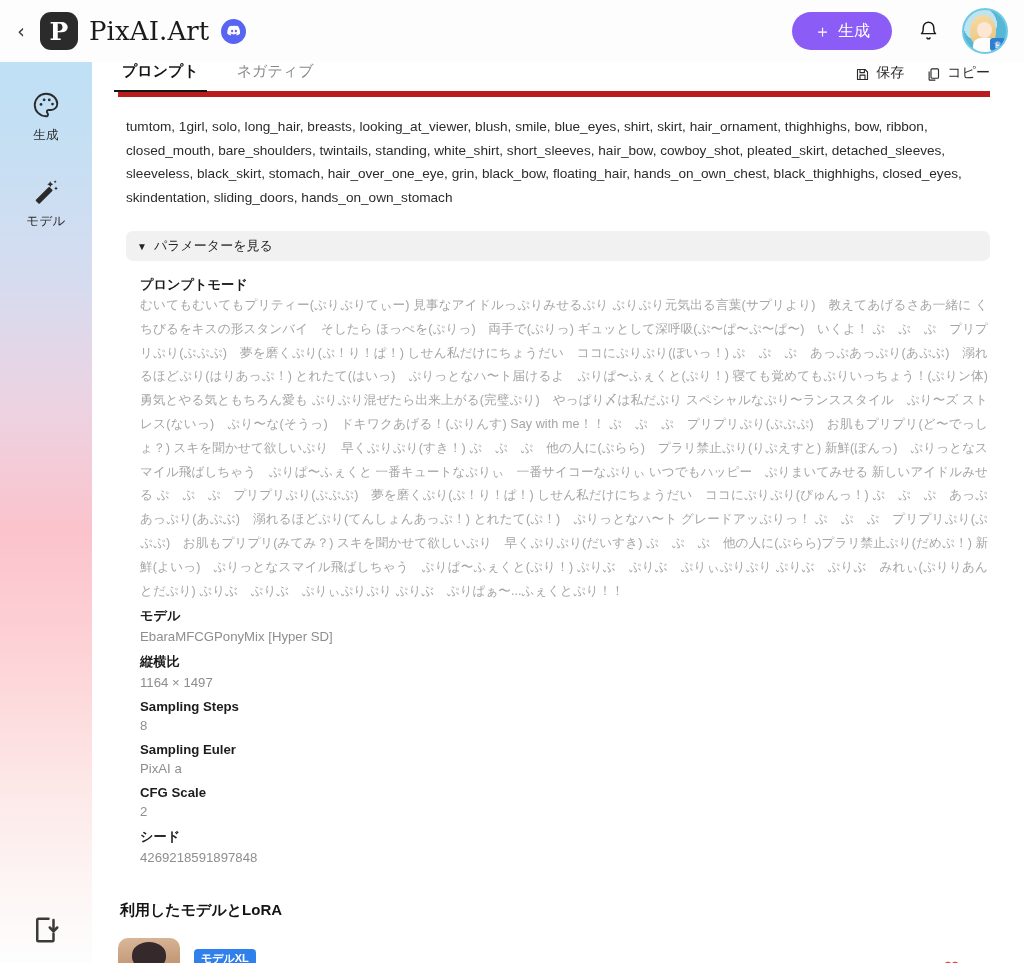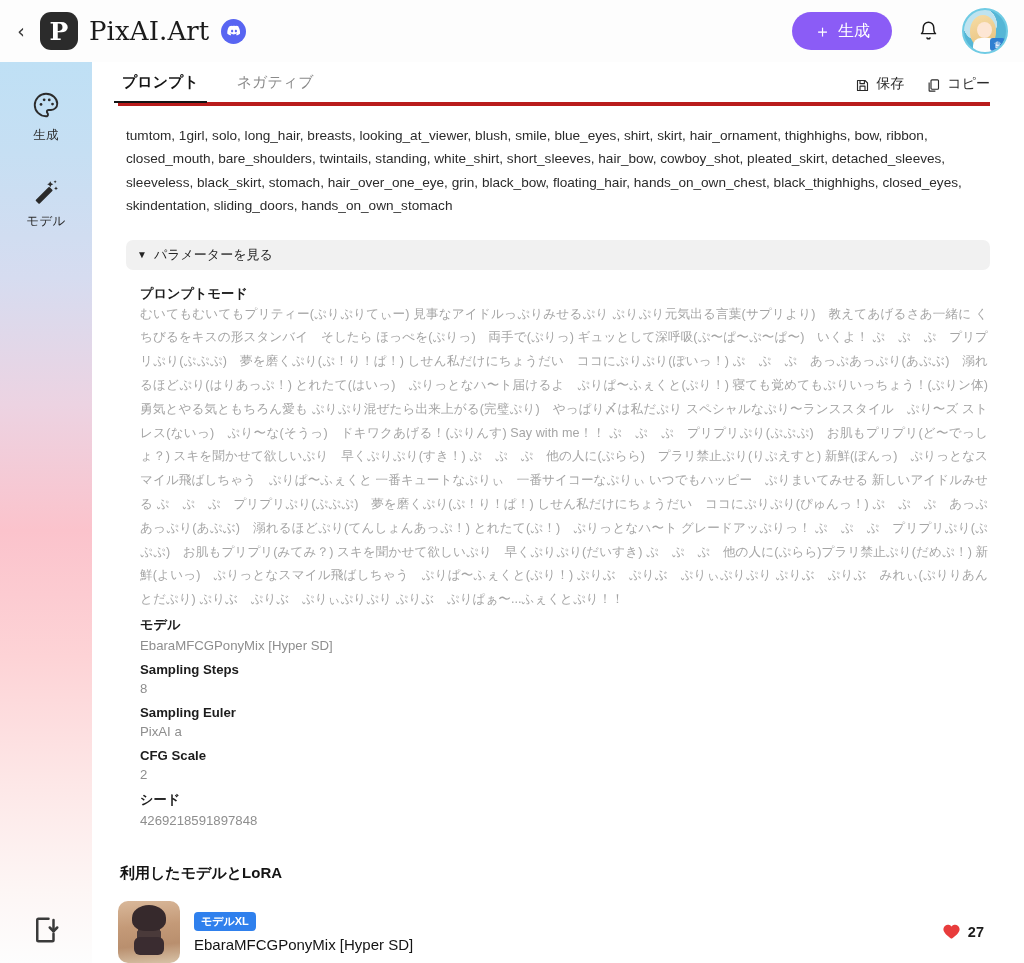--- a/index.html
+++ b/index.html
@@ -112,21 +112,21 @@
   .content {
     flex: 1; min-width: 0; background: #ffffff;
     display: flex; flex-direction: column;
     padding: 0 34px 0 26px;
     overflow: hidden;
   }
 
   
   .tabs-row {
     display: flex; align-items: flex-end;
-    height: 44px; border-bottom: 4px solid #b91c1c;
+    height: 44px; border-bottom: 6px solid #b91c1c;
     position: relative;
   }
   .tab {
     font-size: 15px; color: #8a8a8a; padding: 0 4px 10px;
     margin-right: 30px; cursor: pointer; position: relative;
   }
   .tab.active { color: #141414; font-weight: 600; }
   .tab.active::after {
     content: ""; position: absolute; left: -4px; right: -4px; bottom: -1px;
     height: 2px; background: #141414;
@@ -326,20 +326,24 @@
       <div class="param-table">
         <div class="param-row longtext">
           <div class="param-key">プロンプトモード</div>
           <div class="param-val">むいてもむいてもプリティー(ぷりぷりてぃー) 見事なアイドルっぷりみせるぷり ぷりぷり元気出る言葉(サプリより)　教えてあげるさあ一緒に くちびるをキスの形スタンバイ　そしたら ほっぺを(ぷりっ)　両手で(ぷりっ) ギュッとして深呼吸(ぷ〜ぱ〜ぷ〜ぱ〜)　いくよ！ ぷ　ぷ　ぷ　プリプリぷり(ぷぷぷ)　夢を磨くぷり(ぷ！り！ぱ！) しせん私だけにちょうだい　ココにぷりぷり(ぽいっ！) ぷ　ぷ　ぷ　あっぷあっぷり(あぷぶ)　溺れるほどぷり(はりあっぷ！) とれたて(はいっ)　ぷりっとなハ〜ト届けるよ　ぷりぱ〜ふぇくと(ぷり！) 寝ても覚めてもぷりいっちょう！(ぷりン体) 勇気とやる気ともちろん愛も ぷりぷり混ぜたら出来上がる(完璧ぷり)　やっぱり〆は私だぷり スペシャルなぷり〜ランススタイル　ぷり〜ズ ストレス(ないっ)　ぷり〜な(そうっ)　ドキワクあげる！(ぷりんす) Say with me！！ ぷ　ぷ　ぷ　プリプリぷり(ぷぷぷ)　お肌もプリプリ(ど〜でっしょ？) スキを聞かせて欲しいぷり　早くぷりぷり(すき！) ぷ　ぷ　ぷ　他の人に(ぷらら)　プラリ禁止ぷり(りぷえすと) 新鮮(ぽんっ)　ぷりっとなスマイル飛ばしちゃう　ぷりぱ〜ふぇくと 一番キュートなぷりぃ　一番サイコーなぷりぃ いつでもハッピー　ぷりまいてみせる 新しいアイドルみせる ぷ　ぷ　ぷ　プリプリぷり(ぷぷぷ)　夢を磨くぷり(ぷ！り！ぱ！) しせん私だけにちょうだい　ココにぷりぷり(ぴゅんっ！) ぷ　ぷ　ぷ　あっぷあっぷり(あぷぶ)　溺れるほどぷり(てんしょんあっぷ！) とれたて(ぷ！)　ぷりっとなハ〜ト グレードアッぷりっ！ ぷ　ぷ　ぷ　プリプリぷり(ぷぷぷ)　お肌もプリプリ(みてみ？) スキを聞かせて欲しいぷり　早くぷりぷり(だいすき) ぷ　ぷ　ぷ　他の人に(ぷらら)プラリ禁止ぷり(だめぷ！) 新鮮(よいっ)　ぷりっとなスマイル飛ばしちゃう　ぷりぱ〜ふぇくと(ぷり！) ぷりぶ　ぷりぶ　ぷりぃぷりぷり ぷりぶ　ぷりぶ　みれぃ(ぷりりあんとだぷり) ぷりぶ　ぷりぶ　ぷりぃぷりぷり ぷりぶ　ぷりぱぁ〜...ふぇくとぷり！！</div>
         </div>
         <div class="param-row">
           <div class="param-key">モデル</div>
           <div class="param-val">EbaraMFCGPonyMix [Hyper SD]</div>
         </div>
         <div class="param-row">
+          <div class="param-key">縦横比</div>
+          <div class="param-val">1164 × 1497</div>
+        </div>
+        <div class="param-row">
           <div class="param-key">Sampling Steps</div>
           <div class="param-val">8</div>
         </div>
         <div class="param-row">
           <div class="param-key">Sampling Euler</div>
           <div class="param-val">PixAI a</div>
         </div>
         <div class="param-row">
           <div class="param-key">CFG Scale</div>
           <div class="param-val">2</div>

